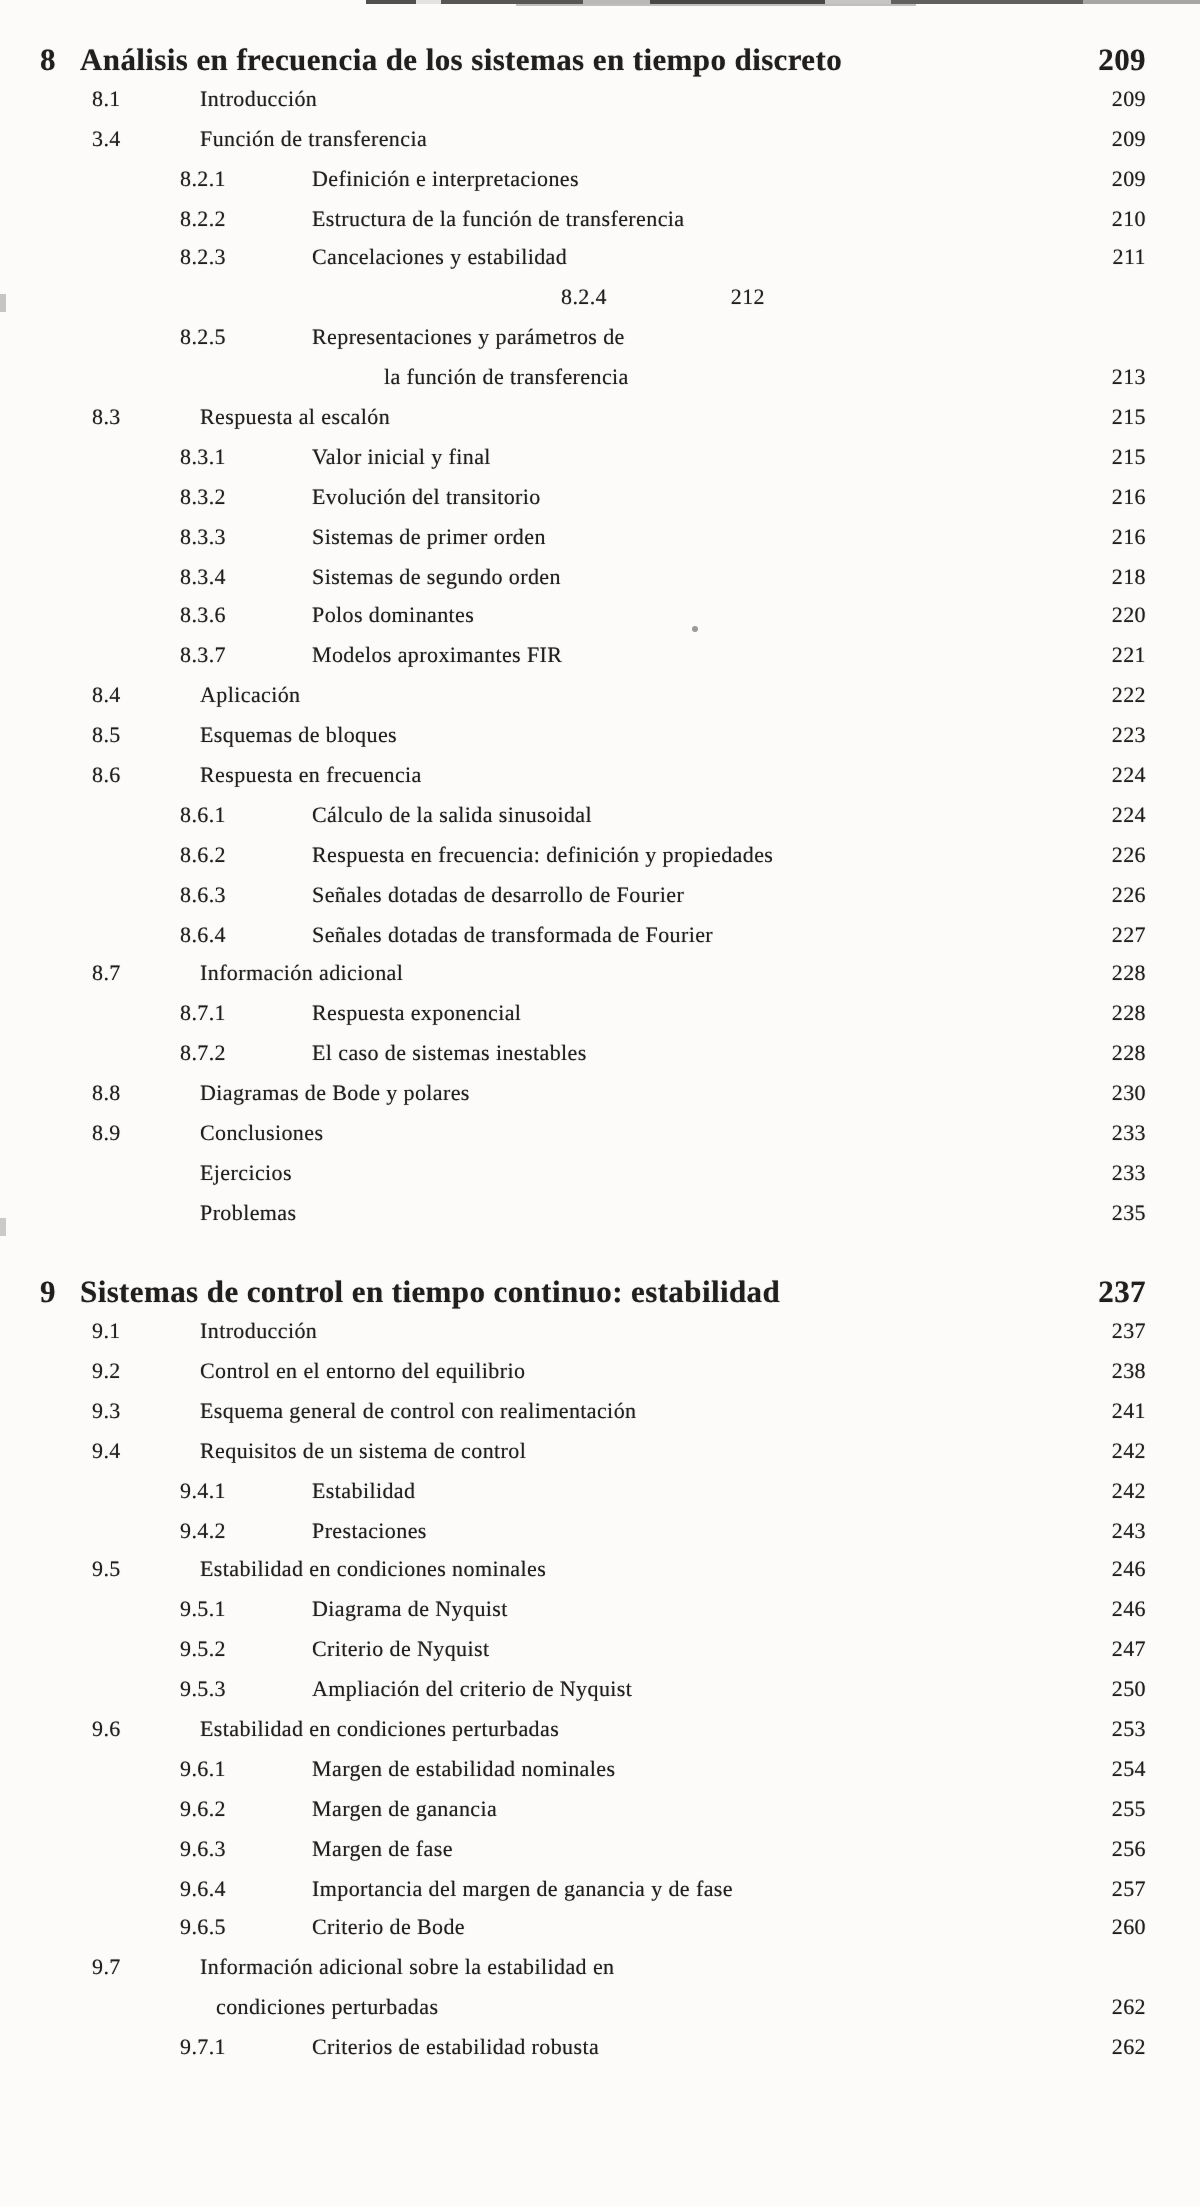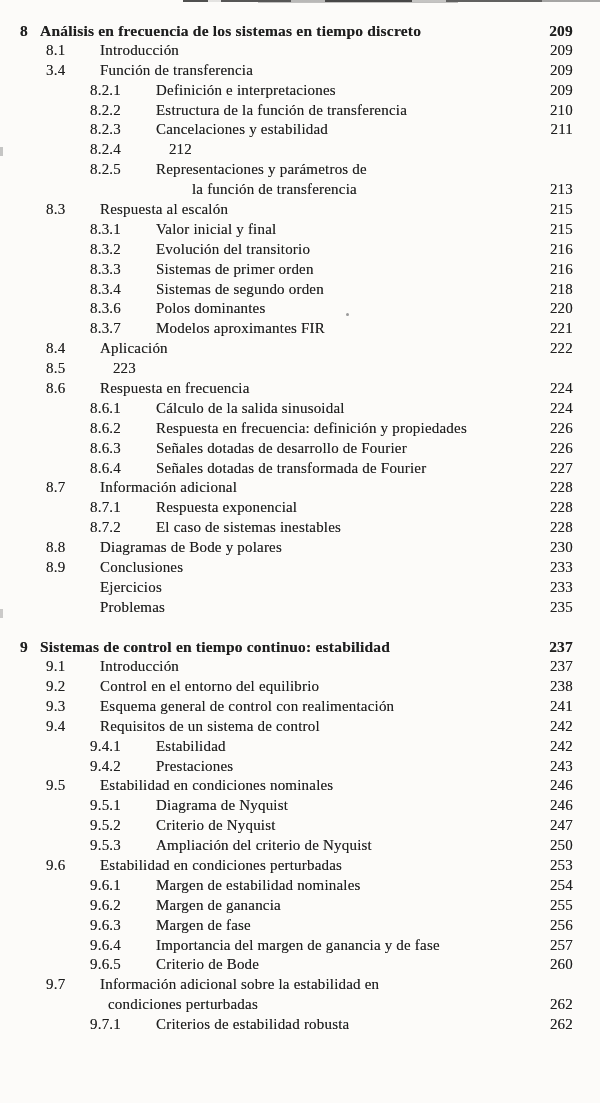--- a/index.html
+++ b/index.html
@@ -36,36 +36,36 @@
     background:rgba(130,130,130,.4); }
 
   
   .toc{
     position:absolute; top:21px; left:0; right:0;
     padding:0 27px 0 0;
   }
   .row{
     display:flex; align-items:baseline;
     height:19.9px; line-height:19.9px;
-    font-size:15px;
+    font-size:11px;
     text-shadow:0 0 0.5px rgba(30,30,30,.55);
     letter-spacing:0.2px;
     white-space:nowrap;
   }
   .row .num{ flex:none; }
   .row .title{ flex:1 1 auto; overflow:hidden; }
   .row .pg{ flex:none; min-width:36px; text-align:right; }
 
   .row.chapter{ font-weight:bold; font-size:15.5px; padding-left:20px; }
   .row.chapter .num{ width:20px; }
 
   .row.section{ padding-left:46px; }
   .row.section .num{ width:54px; }
 
-  .row.subsection{ padding-left:90px; }
+  .row.subsection{ padding-left:90px;justify-content:center; }
   .row.subsection .num{ width:66px; }
 
   .row.section-cont{ padding-left:54px; }
   .row.section-cont .num{ width:54px; }
 
   .row.subsection-cont{ padding-left:90px;margin-left:36px; }
   .row.subsection-cont .num{ width:66px; }
 
   .chapter-block + .chapter-block{ margin-top:19.5px; }
 </style>
@@ -158,20 +158,21 @@
           <span class="title">Modelos aproximantes FIR</span>
           <span class="pg">221</span>
         </div>
         <div class="row section">
           <span class="num">8.4</span>
           <span class="title">Aplicación</span>
           <span class="pg">222</span>
         </div>
         <div class="row section">
           <span class="num">8.5</span>
+          <span class="title">Esquemas de bloques</span>
           <span class="pg">223</span>
         </div>
         <div class="row section">
           <span class="num">8.6</span>
           <span class="title">Respuesta en frecuencia</span>
           <span class="pg">224</span>
         </div>
         <div class="row subsection">
           <span class="num">8.6.1</span>
           <span class="title">Cálculo de la salida sinusoidal</span>

